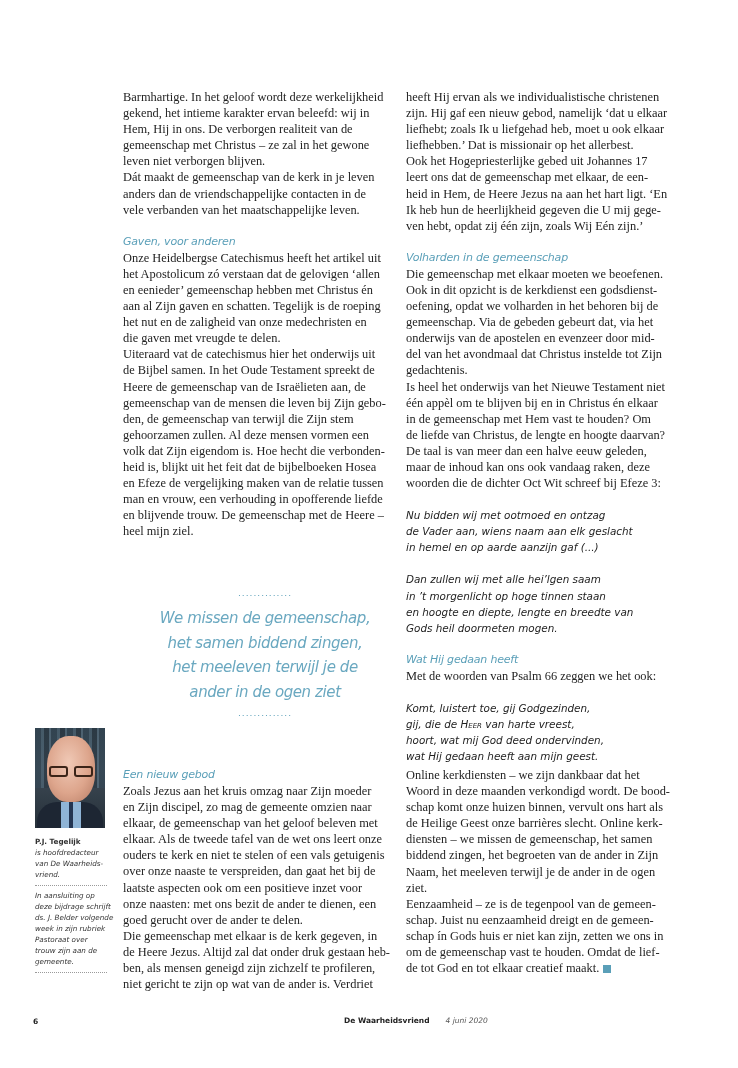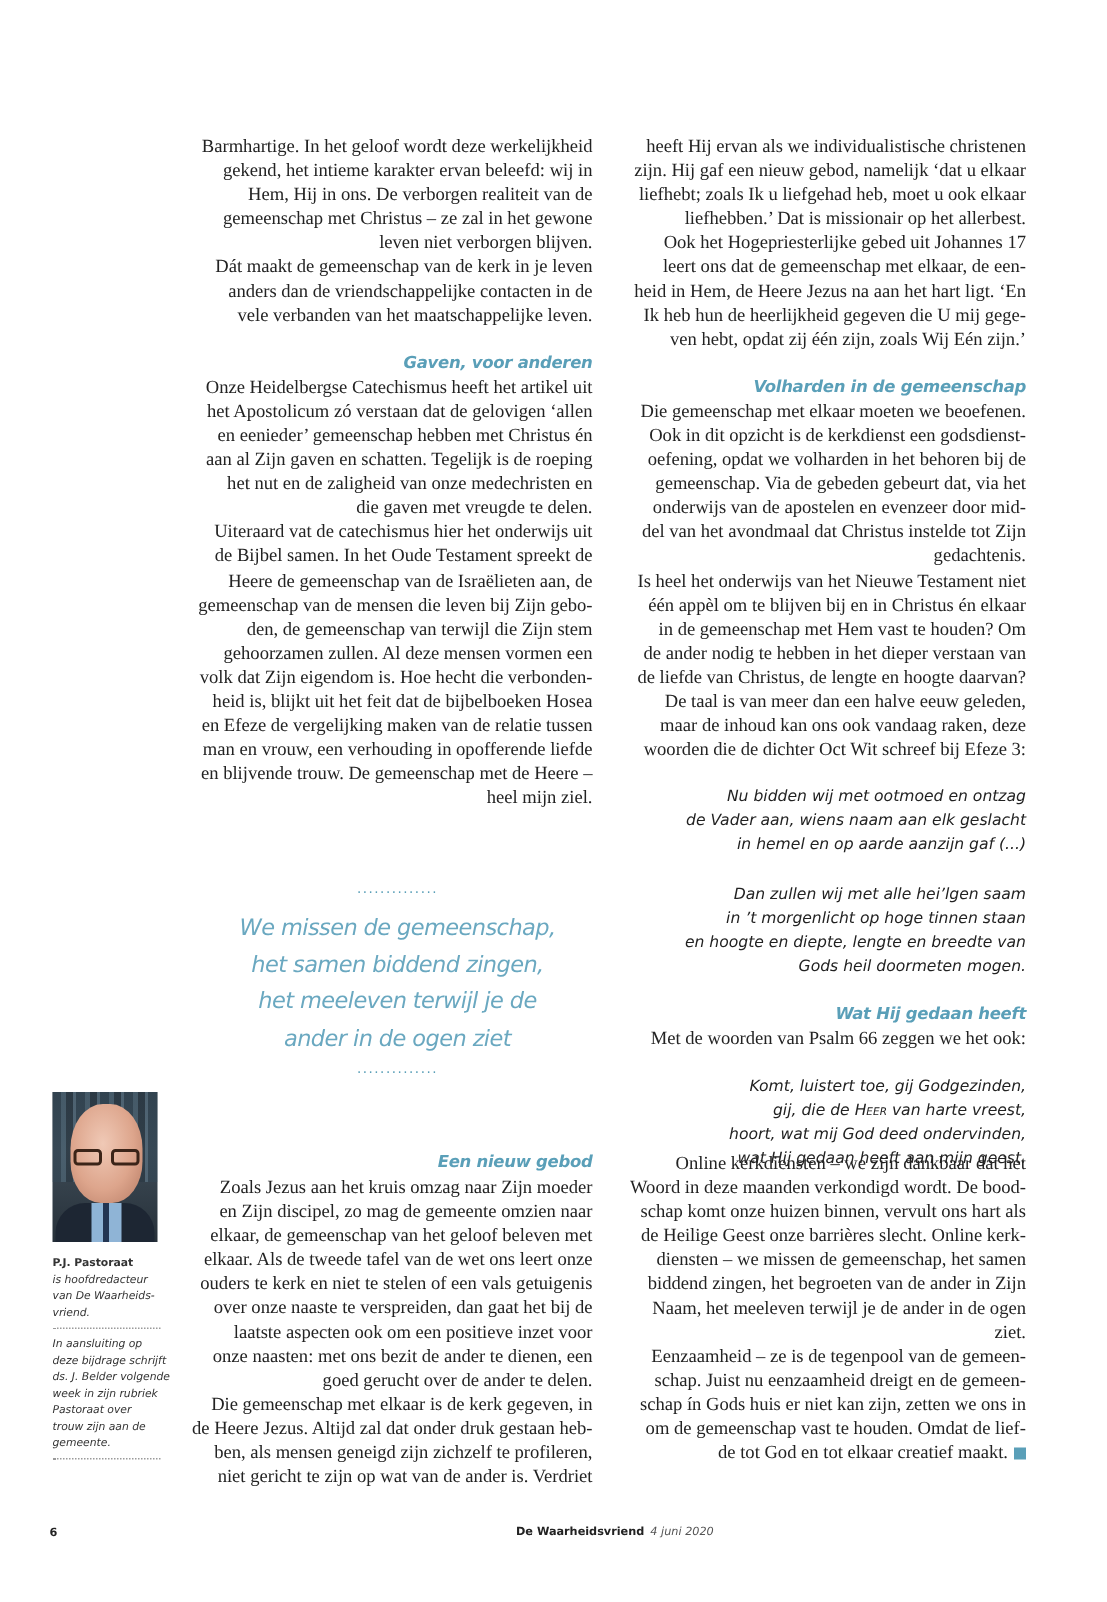--- a/index.html
+++ b/index.html
@@ -5,34 +5,33 @@
     * { box-sizing: border-box; margin: 0; padding: 0; }
     html, body { width: 738px; height: 1068px; background: #ffffff; overflow: hidden; }
     body { position: relative; font-family: "DejaVu Serif", serif; color: #222222; }
 
     .col {
       position: absolute;
       font-family: "Liberation Serif", serif;
       font-size: 12.4px;
       line-height: 16.1px;
       color: #232323;
-      text-align: right;
     }
     #col-left { left: 123px; top: 89px; width: 272px; }
     #col-right { left: 406px; top: 89px; width: 278px; }
     #col-left-lower { left: 123px; top: 767px; width: 272px; }
     #col-right-lower { left: 406px; top: 767px; width: 278px; }
 
     .para { display: block; white-space: normal; }
     .line { display: block; white-space: nowrap; }
     .subhead {
       display: block;
       font-family: "DejaVu Sans", sans-serif;
       font-style: italic;
-      font-weight: bold;
+      font-weight: normal;
       font-size: 11px;
       line-height: 16px;
       color: #5a9fb8;
       letter-spacing: -0.2px;
     }
     .gap-big { display: block; height: 16px; }
     .verse {
       display: block;
       font-family: "DejaVu Sans", sans-serif;
       font-style: italic;
@@ -113,21 +112,21 @@
       color: #333333;
     }
     #author-meta .name { font-weight: bold; font-style: normal; display: block; }
     #author-meta .it { font-style: italic; display: block; white-space: nowrap; }
     #author-meta .rule { display: block; height: 0; border-top: 1px dotted #9a9a9a; margin: 5px 0 4px 0; }
 
     
     #footer-page { position: absolute; left: 33px; top: 1017px; font-family: "DejaVu Sans", sans-serif; font-size: 7.5px; font-weight: bold; color: #222; }
     #footer-pub { position: absolute; left: 315px; top: 1016px; font-family: "DejaVu Sans", sans-serif; font-size: 7.5px; color: #222; white-space: nowrap; }
     #footer-pub .pub { font-weight: bold; padding-left: 29px; }
-    #footer-pub .date { font-style: italic; font-weight: normal; color: #555; margin-left: 4px; }
+    #footer-pub .date { font-style: italic; font-weight: normal; color: #555; margin-left: 16px; }
 
     .end-mark {
       display: inline-block; width: 8px; height: 8px;
       background: #5a9fb8; vertical-align: -1px; margin-left: 4px;
     }
   </style>
 </head>
 <body>
 
 <div id="col-left" class="col">
@@ -223,21 +222,20 @@
     <span class="line">oefening, opdat we volharden in het behoren bij de</span>
     <span class="line">gemeenschap. Via de gebeden gebeurt dat, via het</span>
     <span class="line">onderwijs van de apostelen en evenzeer door mid-</span>
     <span class="line">del van het avondmaal dat Christus instelde tot Zijn</span>
     <span class="line">gedachtenis.</span>
   </div>
   <div class="para">
     <span class="line">Is heel het onderwijs van het Nieuwe Testament niet</span>
     <span class="line">één appèl om te blijven bij en in Christus én elkaar</span>
     <span class="line">in de gemeenschap met Hem vast te houden? Om</span>
-    <span class="line">de ander nodig te hebben in het dieper verstaan van</span>
     <span class="line">de liefde van Christus, de lengte en hoogte daarvan?</span>
     <span class="line">De taal is van meer dan een halve eeuw geleden,</span>
     <span class="line">maar de inhoud kan ons ook vandaag raken, deze</span>
     <span class="line">woorden die de dichter Oct Wit schreef bij Efeze 3:</span>
   </div>
   <span class="gap-big"></span>
   <div class="para">
     <span class="verse">Nu bidden wij met ootmoed en ontzag</span>
     <span class="verse">de Vader aan, wiens naam aan elk geslacht</span>
     <span class="verse">in hemel en op aarde aanzijn gaf (...)</span>
@@ -286,21 +284,21 @@
   <div class="suit"></div>
   <div class="collar"></div>
   <div class="head"></div>
   <div class="glasses">
       <span></span>
       <span></span>
     </div>
 </div>
 
 <div id="author-meta">
-  <span class="name">P.J. Pastoraat</span>
+  <span class="name">P.J. Tegelijk</span>
   <span class="it">is hoofdredacteur</span>
   <span class="it">van De Waarheids-</span>
   <span class="it">vriend.</span>
   <span class="rule"></span>
   <span class="it">In aansluiting op</span>
   <span class="it">deze bijdrage schrijft</span>
   <span class="it">ds. J. Belder volgende</span>
   <span class="it">week in zijn rubriek</span>
   <span class="it">Pastoraat over</span>
   <span class="it">trouw zijn aan de</span>

